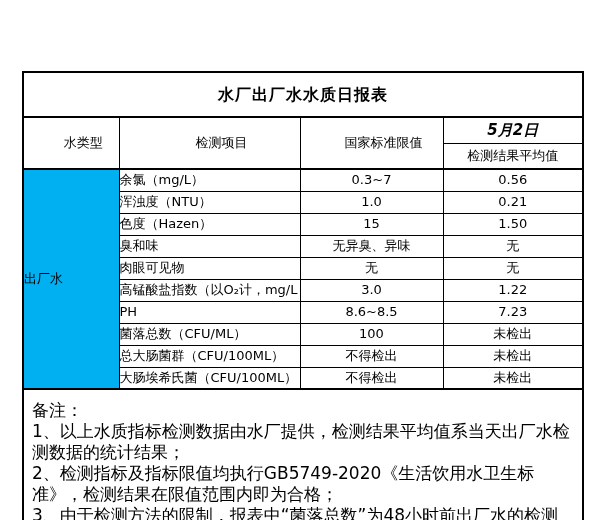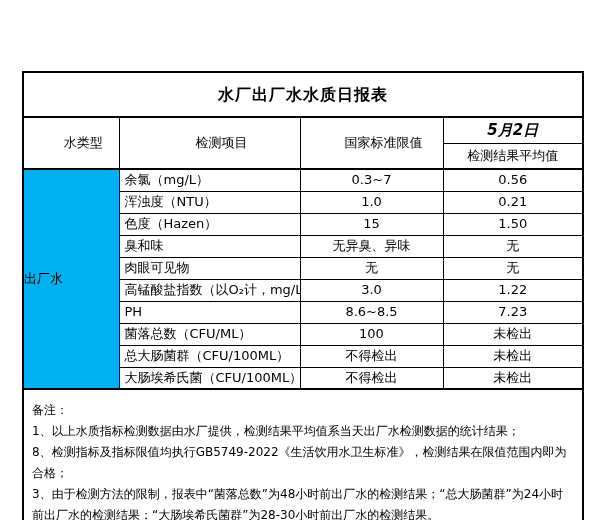--- a/index.html
+++ b/index.html
@@ -68,35 +68,34 @@
   .water-type-cell {
     background: var(--water-type-bg);
     text-align: left;
     vertical-align: middle;
     font-size: 13px;
   }
   .data-row td { height: 22px; }
   .item-cell {
     text-align: left;
     vertical-align: middle;
-    padding-left: 5px;
     white-space: nowrap;
   }
   .limit-cell, .result-cell {
     text-align: center;
     vertical-align: middle;
   }
   .notes-cell {
     height: 140px;
     vertical-align: top;
     padding: 10px 8px 4px 8px;
     border-top-width: 2px;
   }
   .note-line {
-    font-size: 12px;
+    font-size: 17px;
     line-height: 21px;
   }
 </style>
 </head>
 <body>
 
 <div class="page">
   <table class="report-table">
     <colgroup>
       <col style="width:96px">
@@ -167,20 +166,20 @@
         <tr class="data-row">
           <td class="item-cell">大肠埃希氏菌（CFU/100ML）</td>
           <td class="limit-cell">不得检出</td>
           <td class="result-cell">未检出</td>
         </tr>
         <tr id="notes-row">
         <td colspan="4" class="notes-cell">
           <div class="note-line">备注：</div>
           <div id="notes-list">
               <div class="note-line">1、以上水质指标检测数据由水厂提供，检测结果平均值系当天出厂水检测数据的统计结果；</div>
-              <div class="note-line">8、检测指标及指标限值均执行GB5749-2022《生活饮用水卫生标准》，检测结果在限值范围内即为合格；</div>
+              <div class="note-line">2、检测指标及指标限值均执行GB5749-2020《生活饮用水卫生标准》，检测结果在限值范围内即为合格；</div>
               <div class="note-line">3、由于检测方法的限制，报表中“菌落总数”为48小时前出厂水的检测结果；“总大肠菌群”为24小时前出厂水的检测结果；“大肠埃希氏菌群”为28-30小时前出厂水的检测结果。</div>
             </div>
         </td>
       </tr>
     </tbody>
   </table>
 </div>
 
 </body></html>

